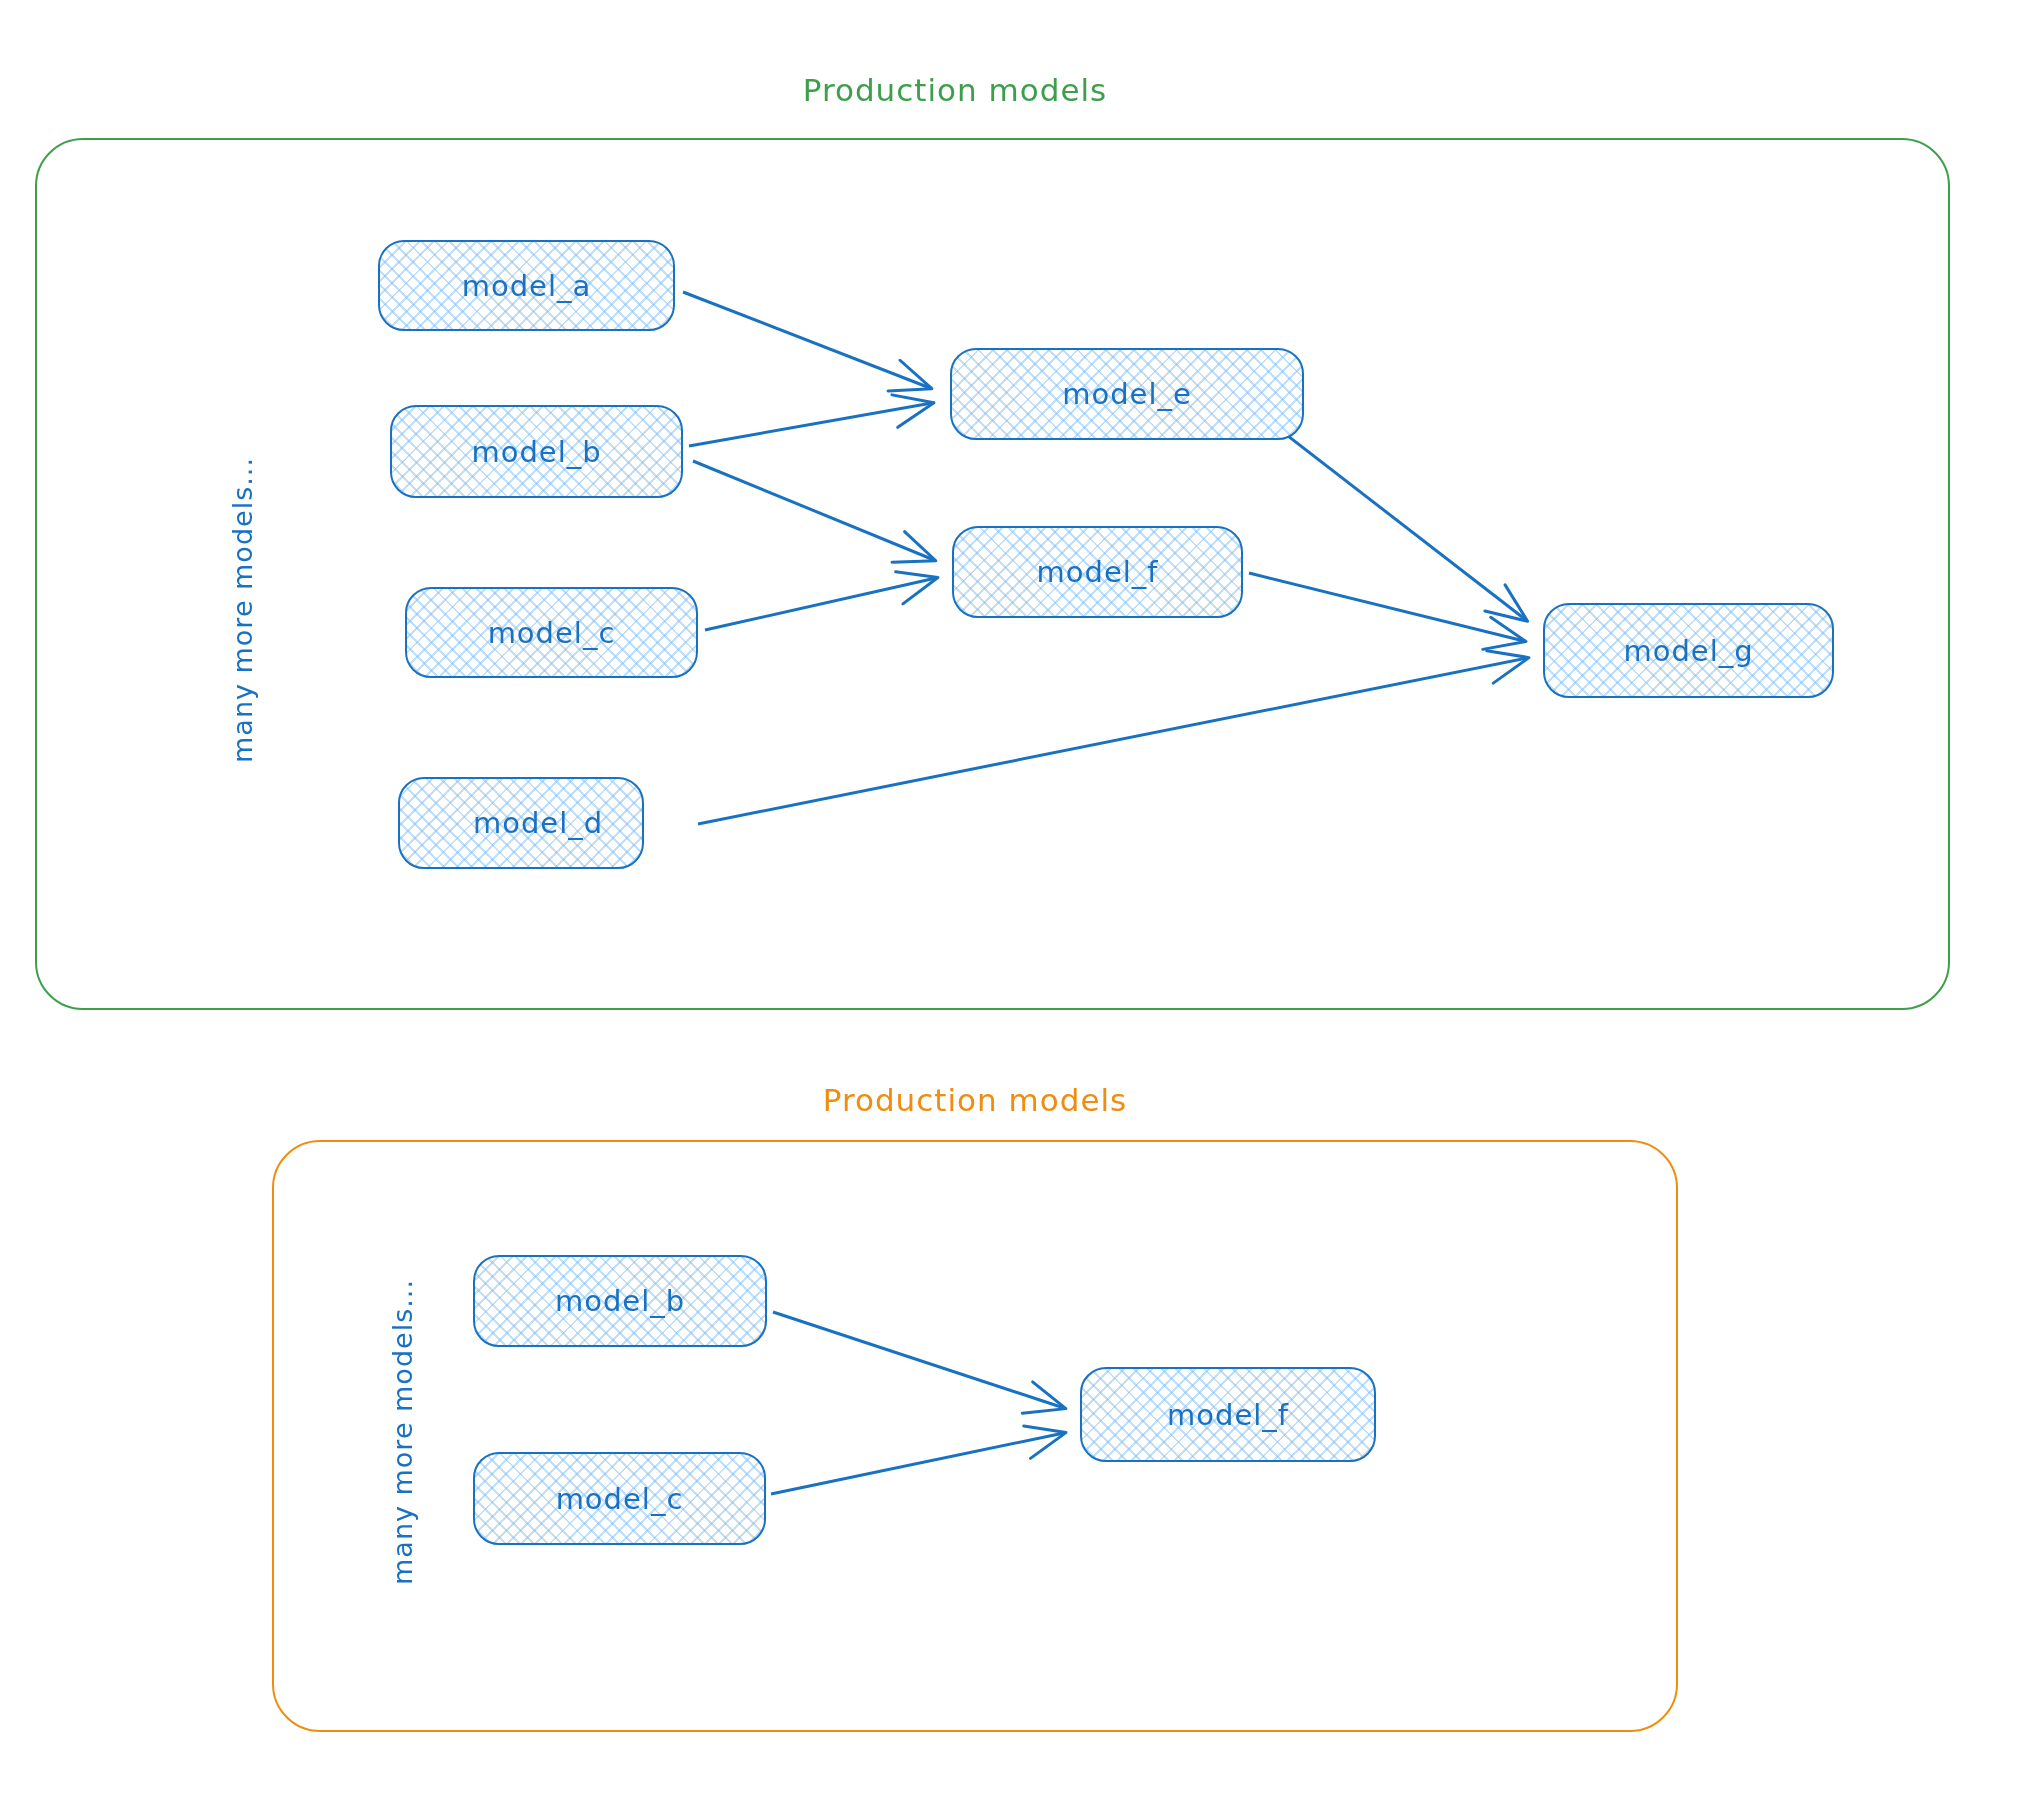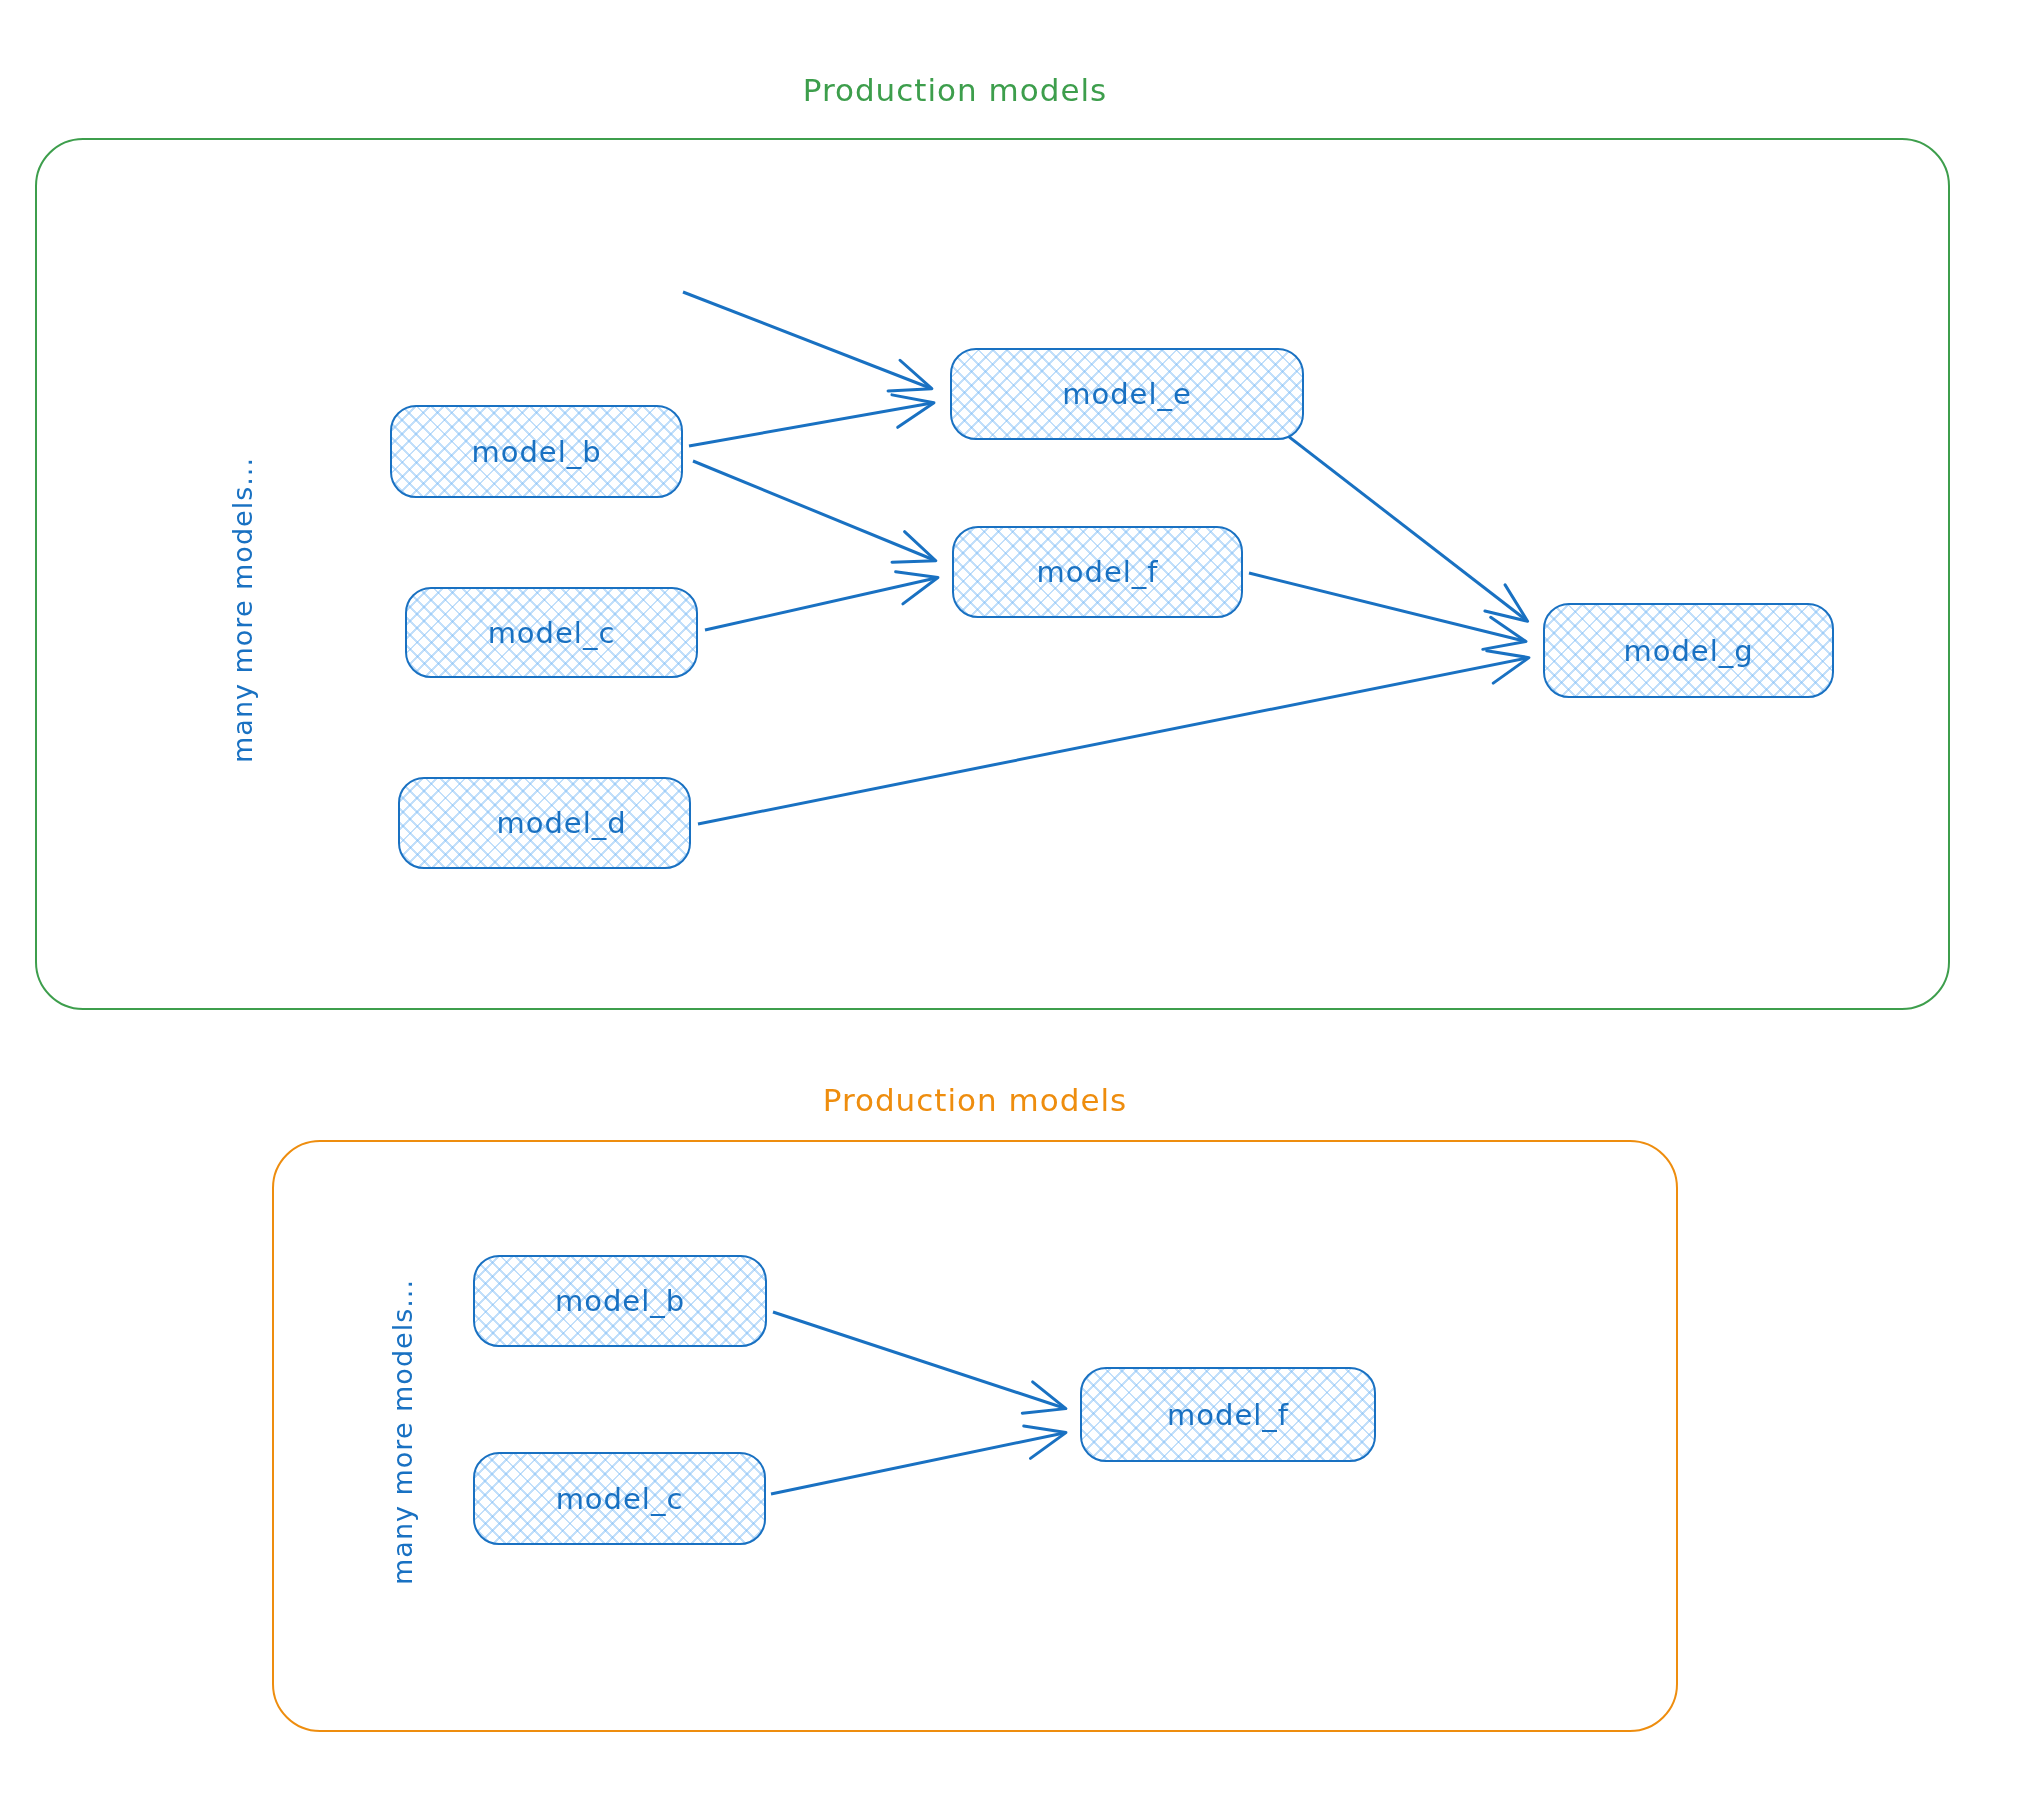--- a/index.html
+++ b/index.html
@@ -90,27 +90,30 @@
     <line x1="773" y1="1312" x2="1064" y2="1408" stroke="#1971c2" stroke-width="3" marker-end="url(#arrowhead)"></line>
     <line x1="771" y1="1494" x2="1064" y2="1433" stroke="#1971c2" stroke-width="3" marker-end="url(#arrowhead)"></line>
   </svg>
 
   <div class="section-title green" style="left:955px; top:72px;">Production models</div>
 
   <div class="section-container green" style="left:35px; top:138px; width:1911px; height:868px;"></div>
 
   <div class="side-label" style="left:92px; top:593px;">many more models...</div>
 
+  <div class="node" style="left:378px; top:240px; width:297px; height:91px;">
+    <span>model_a</span>
+  </div>
   <div class="node" style="left:390px; top:405px; width:293px; height:93px;">
     <span>model_b</span>
   </div>
   <div class="node" style="left:405px; top:587px; width:293px; height:91px;">
     <span>model_c</span>
   </div>
-  <div class="node" style="left:398px; top:777px; width:293px; height:92px;padding-left:34px;">
+  <div class="node" style="left:398px; top:777px; width:246px; height:92px;padding-left:34px;">
     <span>model_d</span>
   </div>
   <div class="node" style="left:950px; top:348px; width:354px; height:92px;">
     <span>model_e</span>
   </div>
   <div class="node" style="left:952px; top:526px; width:291px; height:92px;">
     <span>model_f</span>
   </div>
   <div class="node" style="left:1543px; top:603px; width:291px; height:95px;">
     <span>model_g</span>

